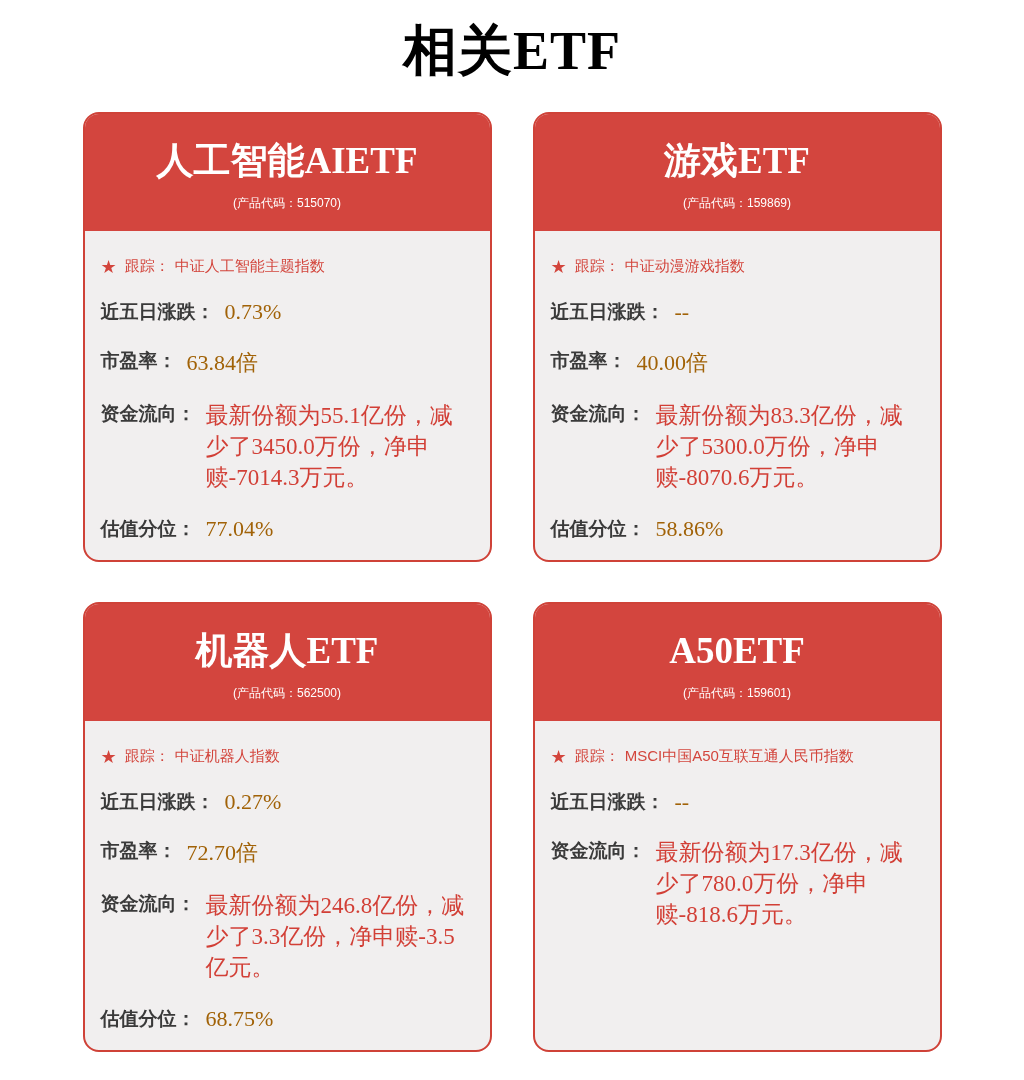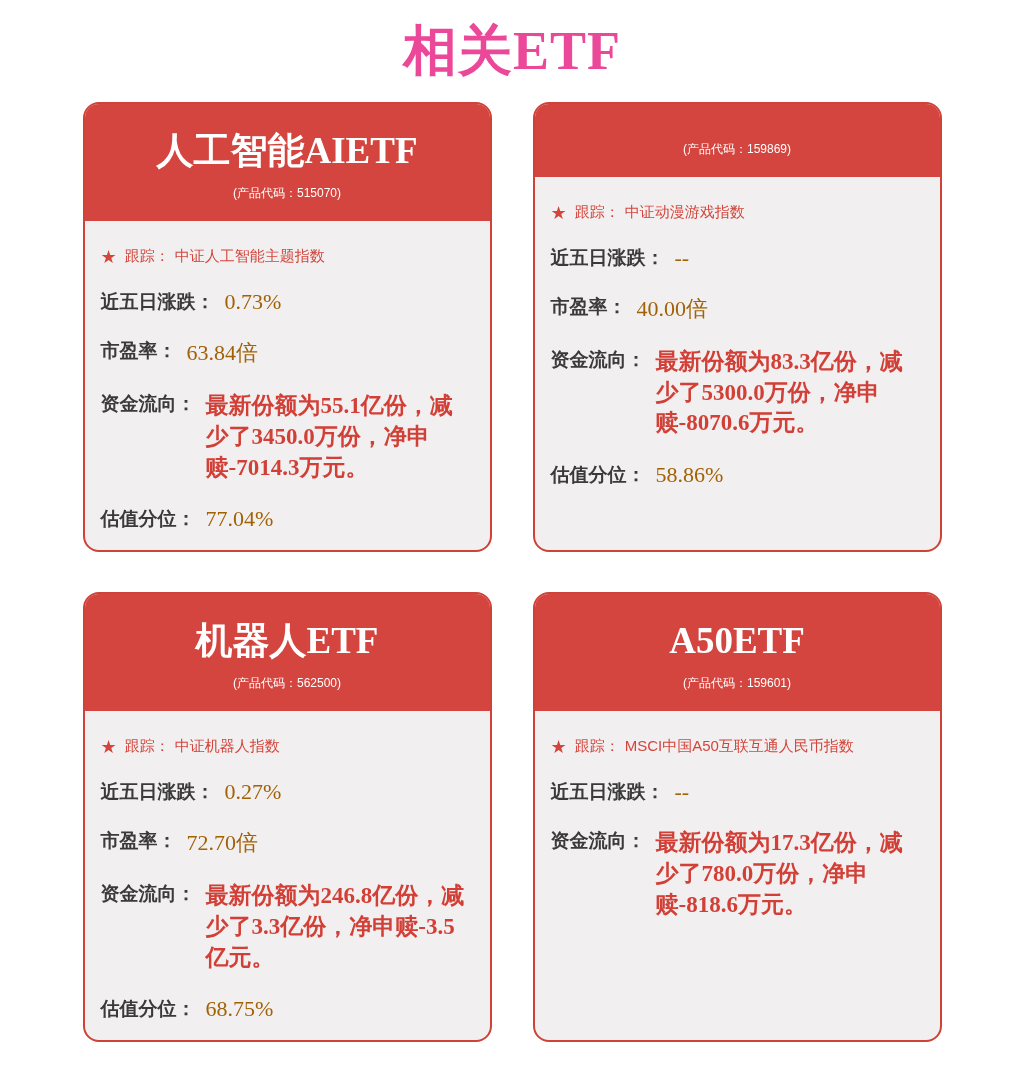--- a/index.html
+++ b/index.html
@@ -12,26 +12,26 @@
     overflow: hidden;
   }
   .page {
     width: 1024px;
     height: 1080px;
     box-sizing: border-box;
     padding-top: 14px;
   }
   .page-title {
     text-align: center;
-    color: #ec4899;
+    color: #000000;
     font-family: "Liberation Serif", serif;
     font-weight: bold;
     font-size: 54px;
     line-height: 1.15;
-    margin: 6px 0 20px 0;
+    margin: 6px 0 30px 0;
     letter-spacing: 1px;
   }
   .grid {
     width: 859px;
     margin: 0 auto;
     display: grid;
     grid-template-columns: 409px 409px;
     column-gap: 41px;
     row-gap: 40px;
   }
@@ -90,21 +90,21 @@
   }
   .metric-value {
     color: #a16207;
     font-weight: normal;
     font-family: "Liberation Serif", serif;
     font-size: 22px;
     margin-left: 10px;
   }
   .flow-value {
     color: #d23f36;
-    font-weight: bold;
+    font-weight: normal;
     font-family: "Liberation Serif", serif;
     font-size: 23px;
     line-height: 1.33;
     margin-left: 10px;
   }
 </style>
 </head>
 <body>
 
 <div class="page">
@@ -137,20 +137,21 @@
         </div>
         <div class="metric-row">
           <span class="metric-label">估值分位：</span>
           <span class="metric-value">77.04%</span>
         </div>
       </div>
     </div>
 
     <div class="card">
       <div class="card-header">
+        <div class="card-title">游戏ETF</div>
         <div class="card-code">(产品代码：159869)</div>
       </div>
       <div class="card-body">
         <div class="tracking-row">
           <span class="star">★</span>
           <span>跟踪：</span>
           <span class="tracking-index">中证动漫游戏指数</span>
         </div>
         <div class="metric-row">
           <span class="metric-label">近五日涨跌：</span>

